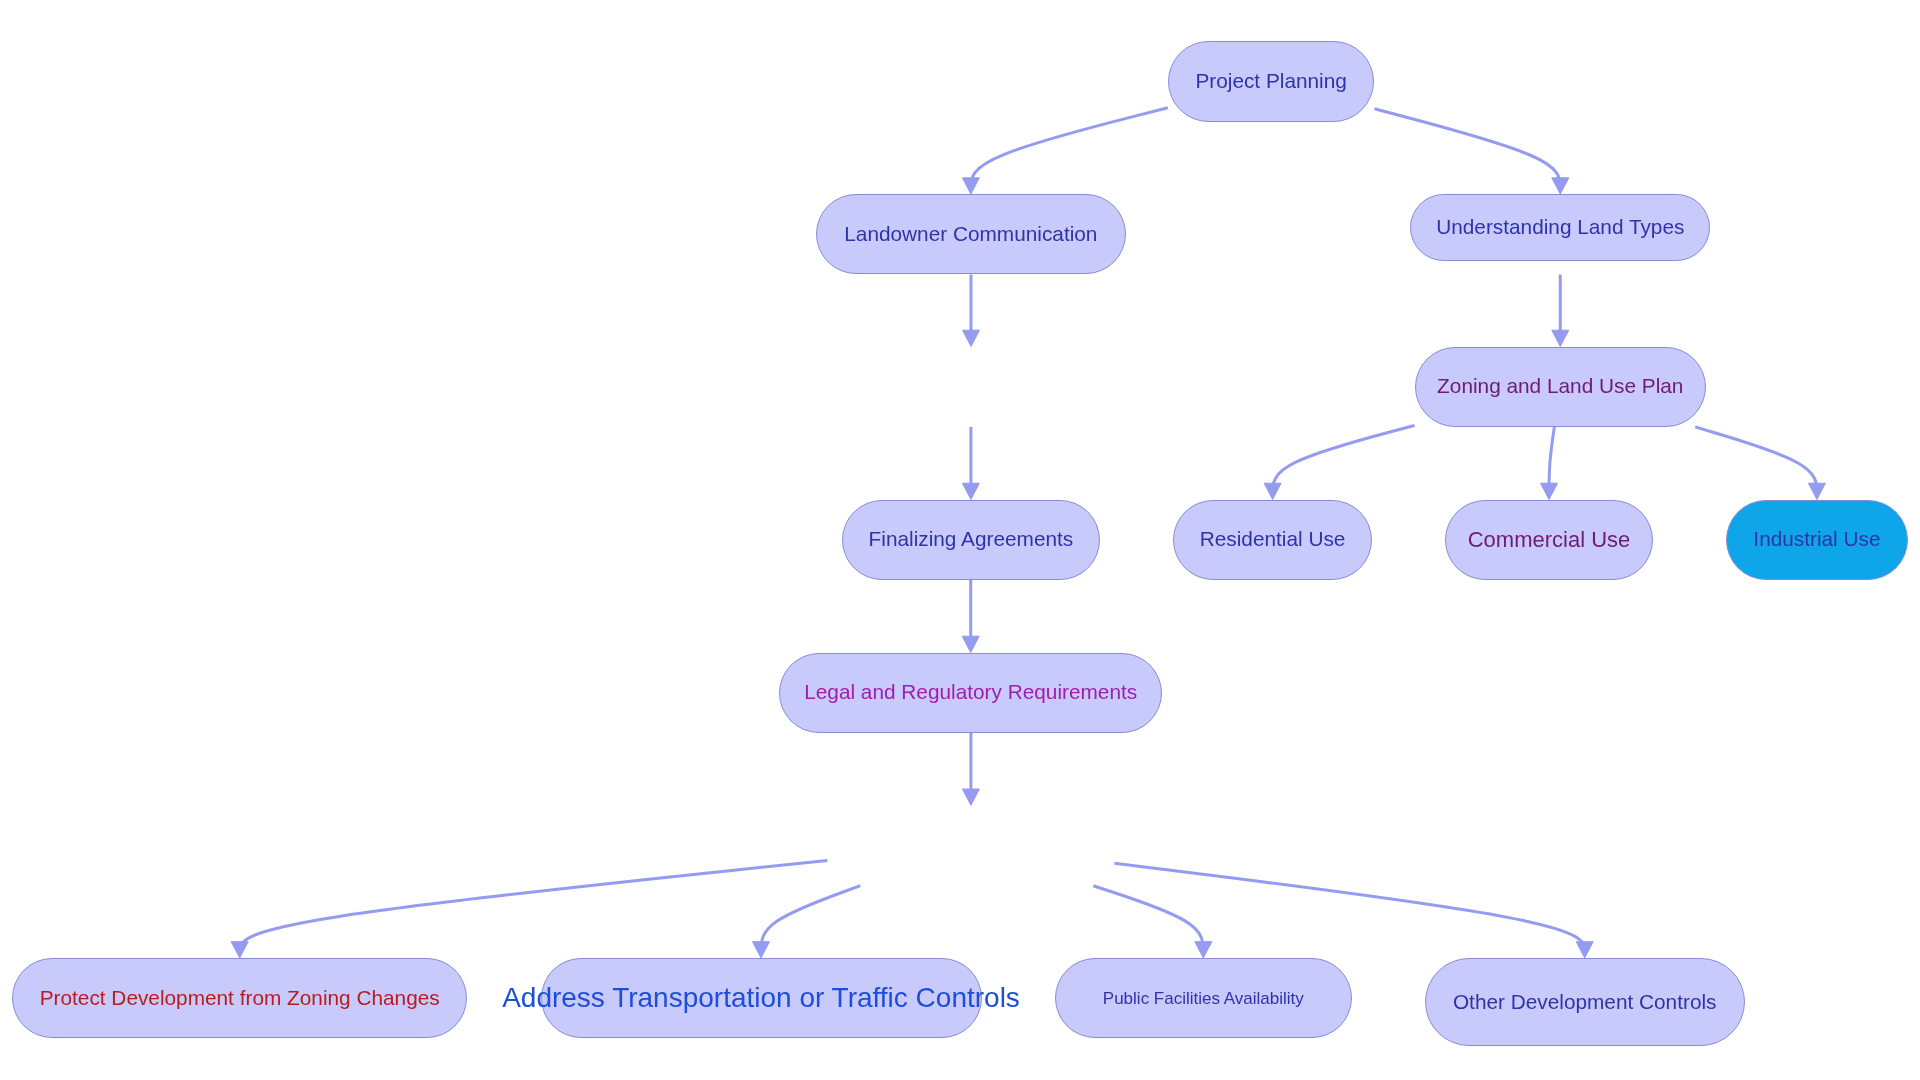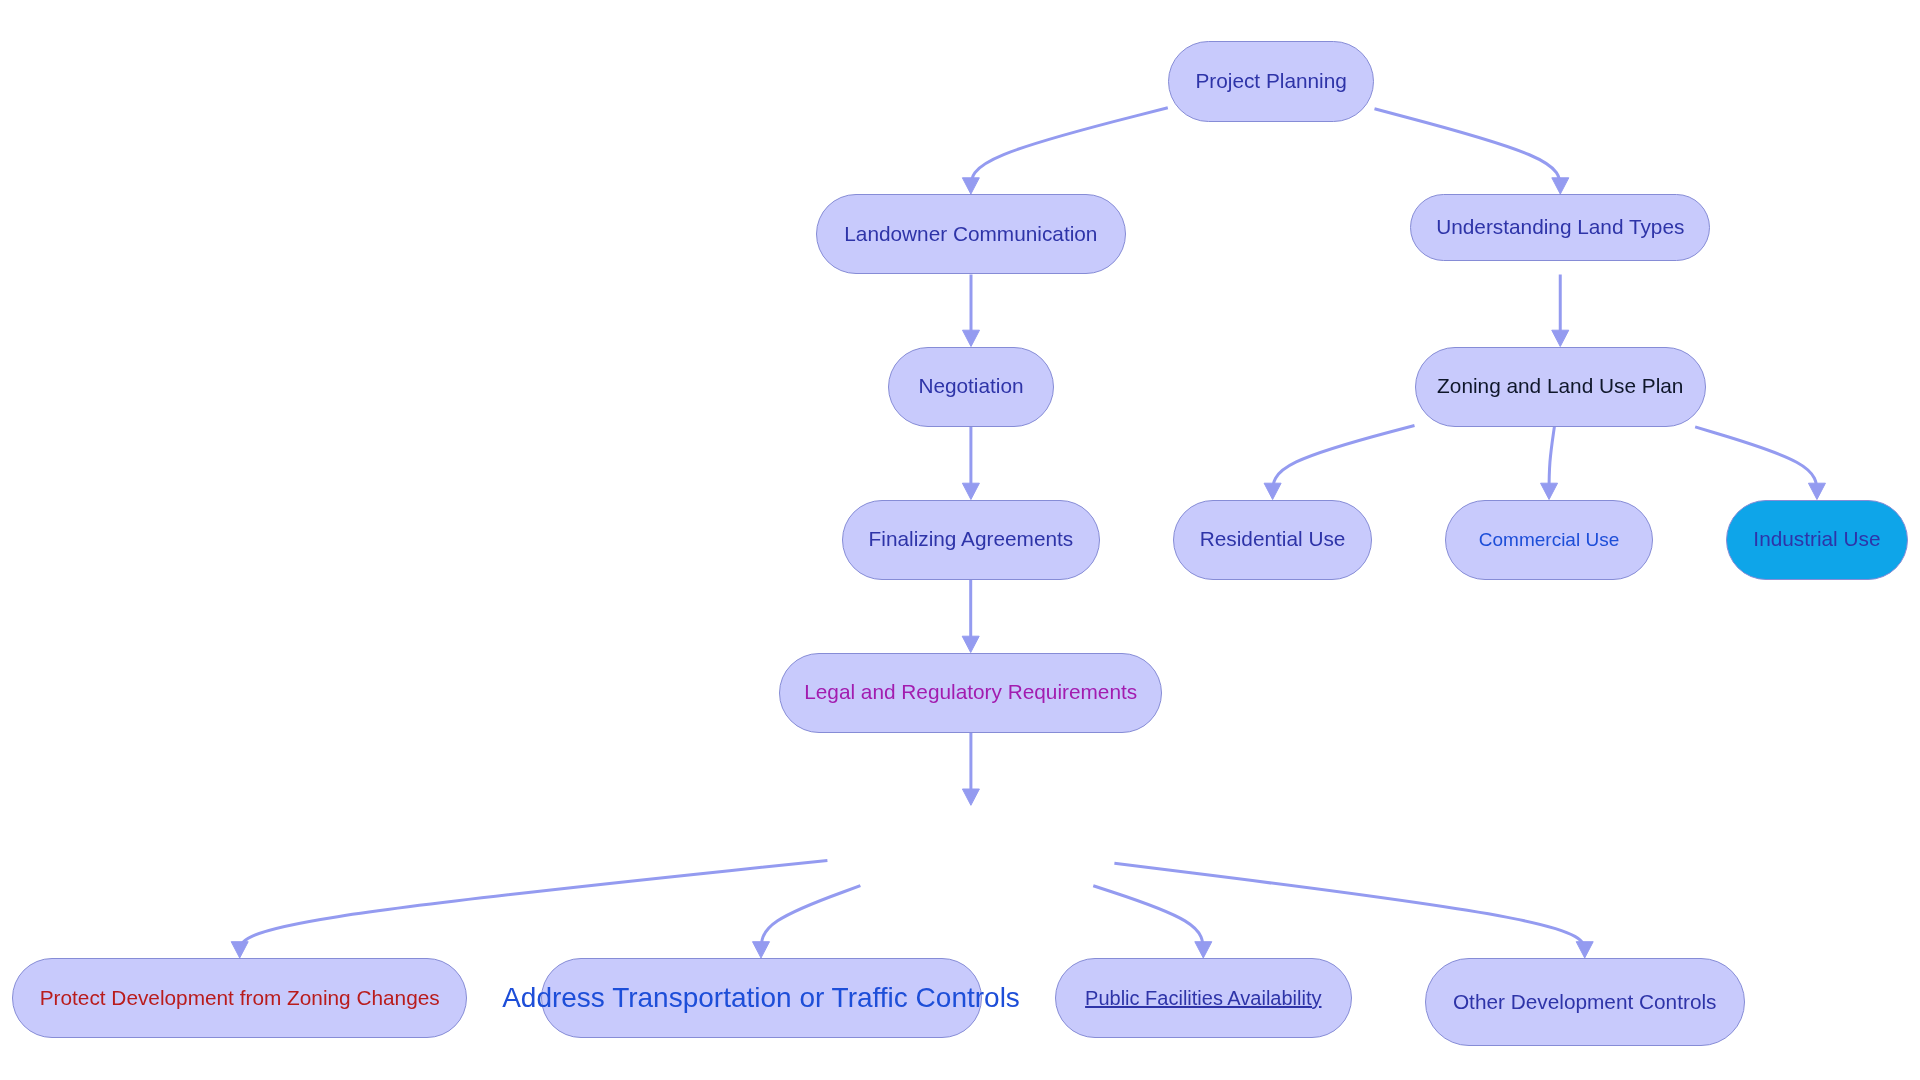--- a/index.html
+++ b/index.html
@@ -81,47 +81,44 @@
   <div id="node-layer">
     <div class="node" style="left: 1167.8px; top: 41.3px; width: 206.7px; height: 80.4px; background: rgb(200, 202, 252); border: 1px solid rgb(134, 140, 214);">
       <span class="node-label" style="color: rgb(46, 52, 168); font-size: 20.8px;">Project Planning</span>
     </div>
     <div class="node" style="left: 815.7px; top: 194.1px; width: 310.3px; height: 80.4px; background: rgb(200, 202, 252); border: 1px solid rgb(134, 140, 214);">
       <span class="node-label" style="color: rgb(46, 52, 168); font-size: 20.8px;">Landowner Communication</span>
     </div>
     <div class="node" style="left: 1410.3px; top: 194.1px; width: 300px; height: 67px; background: rgb(200, 202, 252); border: 1px solid rgb(134, 140, 214);">
       <span class="node-label" style="color: rgb(46, 52, 168); font-size: 20.8px;">Understanding Land Types</span>
     </div>
-    <div class="node" style="left: 887.9px; top: 346.5px; width: 166.2px; height: 80.4px; background: rgb(200, 202, 252); border: 1px solid rgb(134, 140, 214);">
-      <span class="node-label" style="color: rgb(46, 52, 168); font-size: 20.8px;">Negotiation</span>
-    </div>
     <div class="node" style="left: 1414.5px; top: 346.5px; width: 291.5px; height: 80.4px; background: rgb(200, 202, 252); border: 1px solid rgb(134, 140, 214);">
-      <span class="node-label" style="color: #0f172a; font-size: 20.8px;">Zoning and Land Use Plan</span>
+      <span class="node-label" style="color: #701a75; font-size: 20.8px;">Zoning and Land Use Plan</span>
     </div>
     <div class="node" style="left: 841.8px; top: 499.5px; width: 258.2px; height: 80.4px; background: rgb(200, 202, 252); border: 1px solid rgb(134, 140, 214);">
       <span class="node-label" style="color: rgb(46, 52, 168); font-size: 20.8px;">Finalizing Agreements</span>
     </div>
     <div class="node" style="left: 1172.9px; top: 499.5px; width: 199.4px; height: 80.4px; background: rgb(200, 202, 252); border: 1px solid rgb(134, 140, 214);">
       <span class="node-label" style="color: rgb(46, 52, 168); font-size: 20.8px;">Residential Use</span>
     </div>
     <div class="node" style="left: 1445.2px; top: 499.5px; width: 207.7px; height: 80.4px; background: rgb(200, 202, 252); border: 1px solid rgb(134, 140, 214);">
-      <span class="node-label" style="color: #1d4ed8; font-size: 19px;">Commercial Use</span>
+      <span class="node-label" style="color: #701a75; font-size: 22px;">Commercial Use</span>
     </div>
     <div class="node" style="left: 1726.1px; top: 499.5px; width: 181.7px; height: 80.4px; background: #0ea5e9; border: 1px solid rgb(134, 140, 214);">
       <span class="node-label" style="color: rgb(46, 52, 168); font-size: 20.8px;">Industrial Use</span>
     </div>
     <div class="node" style="left: 779px; top: 652.5px; width: 383.4px; height: 80.4px; background: rgb(200, 202, 252); border: 1px solid rgb(134, 140, 214);">
       <span class="node-label" style="color: #a21caf; font-size: 20.8px;">Legal and Regulatory Requirements</span>
     </div>
     <div class="node" style="left: 11.9px; top: 958px; width: 455.6px; height: 80.4px; background: rgb(200, 202, 252); border: 1px solid rgb(134, 140, 214);">
       <span class="node-label" style="color: #b91c1c; font-size: 20.8px;">Protect Development from Zoning Changes</span>
     </div>
     <div class="node" style="left: 540.5px; top: 958px; width: 441px; height: 80.4px; background: rgb(200, 202, 252); border: 1px solid rgb(134, 140, 214);">
       <span class="node-label" style="color: #1d4ed8; font-size: 28px;">Address Transportation or Traffic Controls</span>
     </div>
     <div class="node" style="left: 1054.8px; top: 958px; width: 297px; height: 80.4px; background: rgb(200, 202, 252); border: 1px solid rgb(134, 140, 214);">
-      <span class="node-label" style="color: rgb(46, 52, 168); font-size: 20px; text-decoration: underline;">Public Facilities Availability</span>
+      <span class="node-label" style="color: rgb(46, 52, 168); font-size: 17px;">Public Facilities Availability</span>
     </div>
     <div class="node" style="left: 1424.5px; top: 958px; width: 320.4px; height: 88px; background: rgb(200, 202, 252); border: 1px solid rgb(134, 140, 214); justify-content: center;">
       <span class="node-label" style="color: rgb(46, 52, 168); font-size: 20.8px;">Other Development Controls</span>
     </div>
   </div>
 </div>
 
 </body></html>

